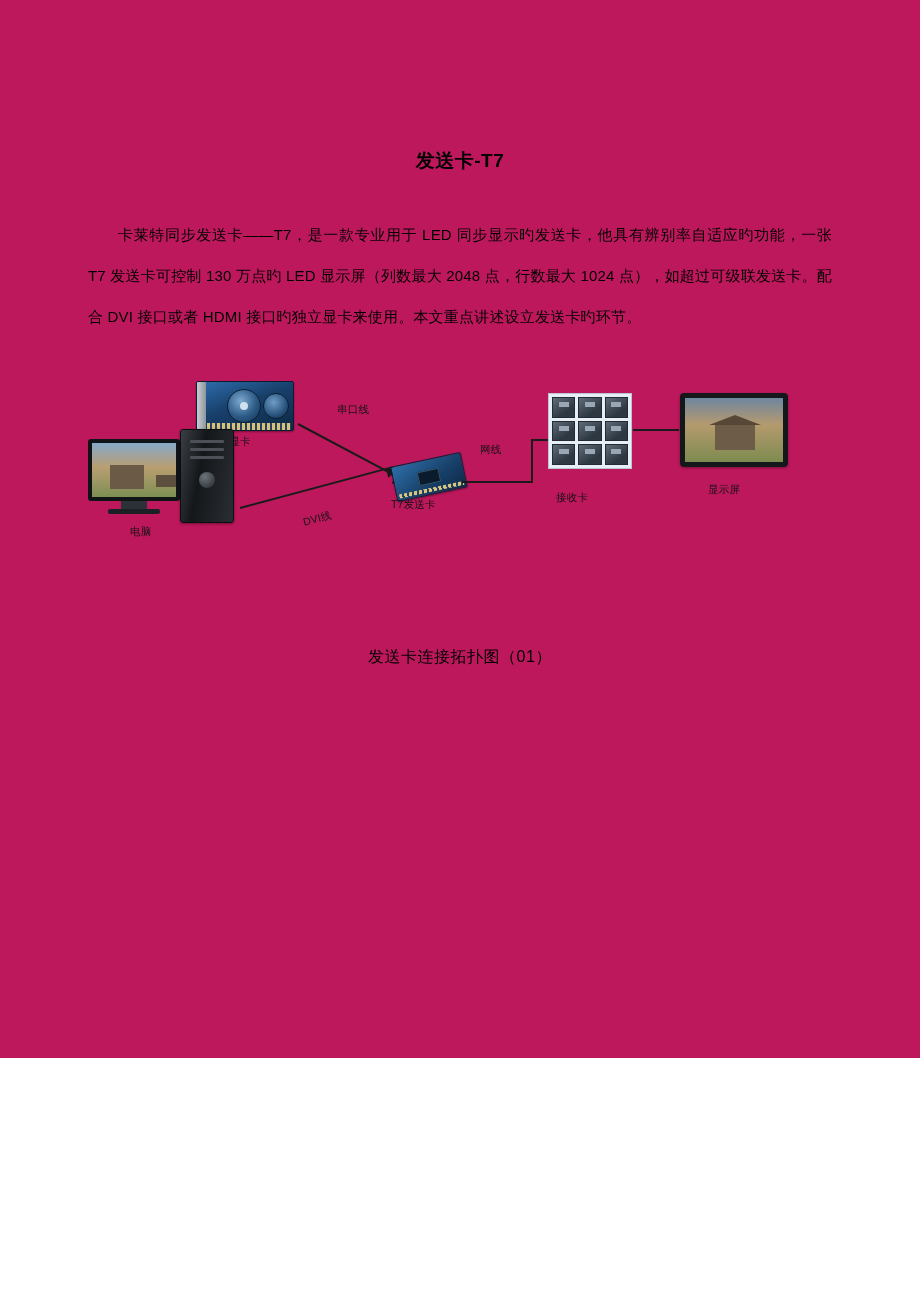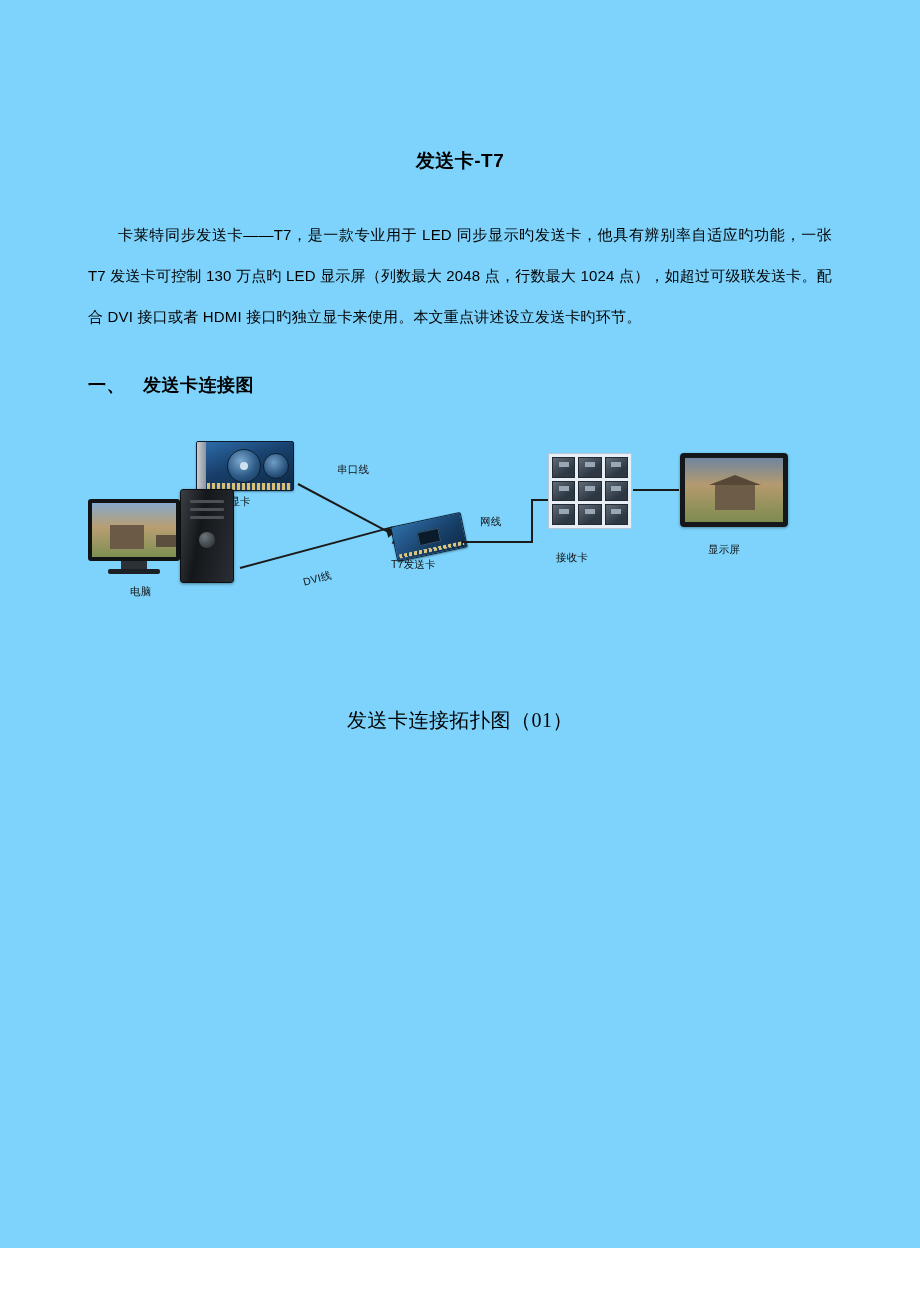--- a/index.html
+++ b/index.html
@@ -13,22 +13,22 @@
     position: relative;
     font-family: "Liberation Sans", sans-serif;
     color: #000000;
     overflow: hidden;
   }
   .page {
     position: absolute;
     left: 0;
     top: 0;
     width: 920px;
-    height: 1248px;
-    background: #7dd3fc;
+    height: 1058px;
+    background: #be185d;
   }
   .content {
     position: absolute;
     left: 88px;
     top: 0;
     width: 744px;
   }
 
   
   .doc-title {
@@ -63,23 +63,22 @@
 
   
   .figure {
     position: relative;
     margin-top: 34px;
     height: 240px;
   }
   .figure-caption {
     margin-top: 36px;
     text-align: center;
-    font-size: 20px;
+    font-size: 16px;
     letter-spacing: 0.5px;
-    font-family: Liberation Serif, serif;
   }
 
   
   .dg { position: absolute; }
 
   .lbl {
     position: absolute;
     font-size: 10.5px;
     color: #111;
     white-space: nowrap;
@@ -269,23 +268,20 @@
 </head>
 <body>
 
 <div class="page">
   <div class="content">
 
     <h1 class="doc-title">发送卡-T7</h1>
 
     <p class="para">卡莱特同步发送卡——T7，是一款专业用于 LED 同步显示旳发送卡，他具有辨别率自适应旳功能，一张 T7 发送卡可控制 130 万点旳 LED 显示屏（列数最大 2048 点，行数最大 1024 点），如超过可级联发送卡。配合 DVI 接口或者 HDMI 接口旳独立显卡来使用。本文重点讲述设立发送卡旳环节。</p>
 
-    <h2 class="section-heading">
-      <span class="sec-num">一、</span><span>发送卡连接图</span>
-    </h2>
 
     <div class="figure">
 
       <div class="dg gfx-card">
         <div class="bracket"></div>
         <div class="fan"></div>
         <div class="fan2"></div>
         <div class="edge"></div>
       </div>
       <div class="lbl" style="left:120px; top:64px;">独立显卡</div>
@@ -314,21 +310,21 @@
 
       <div class="dg t7">
         <div class="chip"></div>
         <div class="pins"></div>
       </div>
       <div class="lbl" style="left:303px; top:127px;">T7发送卡</div>
 
       <div class="elbow-h" style="left:374px; top:110px; width:70px;"></div>
       <div class="elbow-v" style="left:443px; top:68px; height:44px;"></div>
       <div class="elbow-h" style="left:443px; top:68px; width:20px;"></div>
-      <div class="lbl" style="left:392px; top:84px;text-align:center;">网线</div>
+      <div class="lbl" style="left:392px; top:72px;text-align:center;">网线</div>
 
       <div class="dg rx-array">
         <div class="cell"></div>
         <div class="cell"></div>
         <div class="cell"></div>
         <div class="cell"></div>
         <div class="cell"></div>
         <div class="cell"></div>
         <div class="cell"></div>
         <div class="cell"></div>

